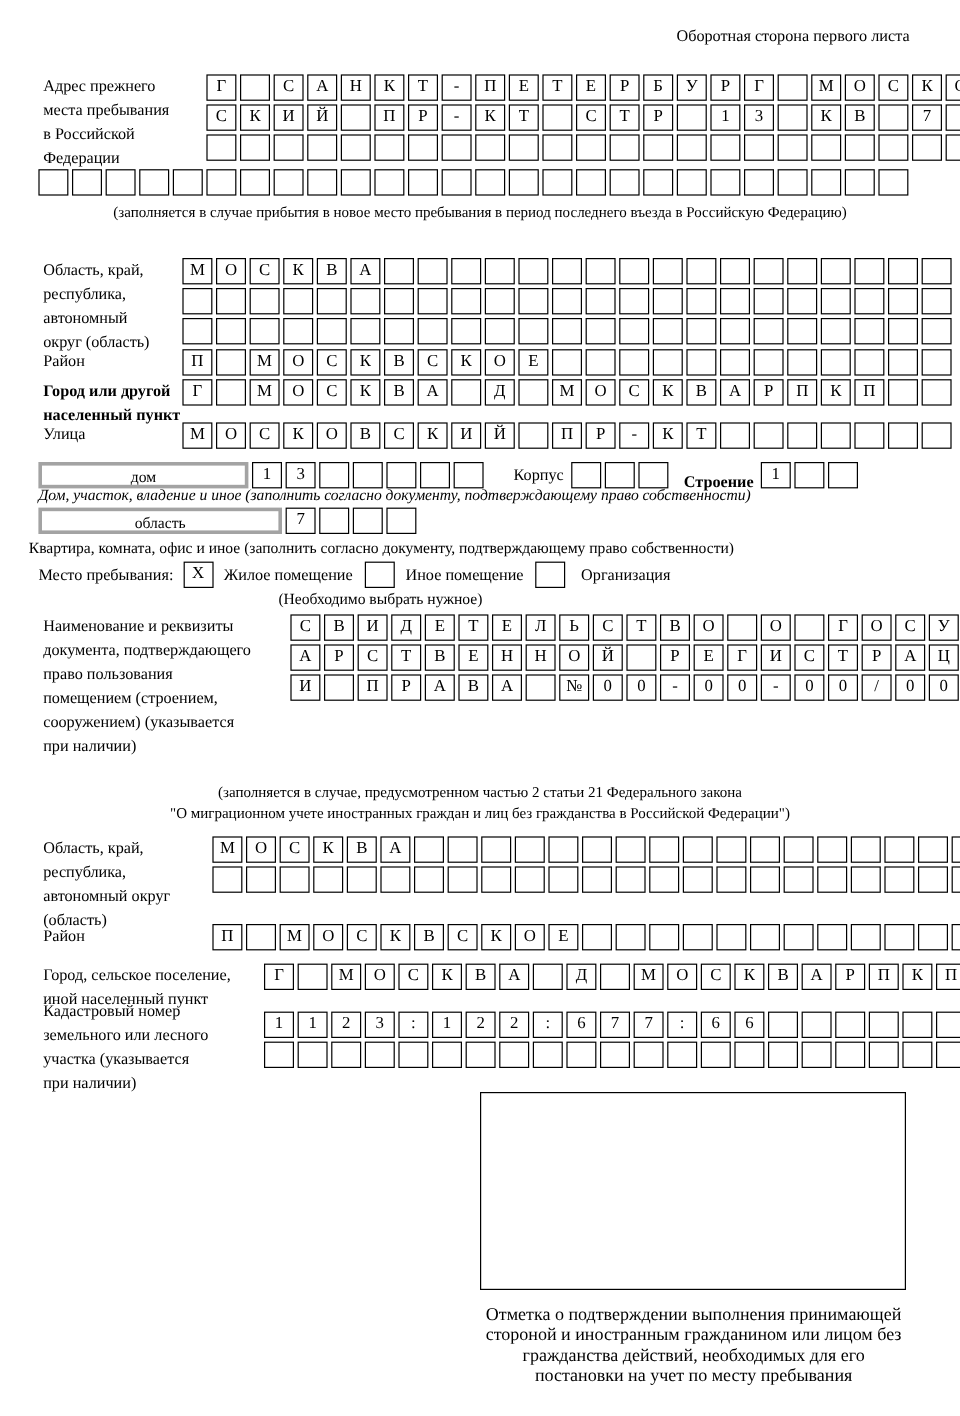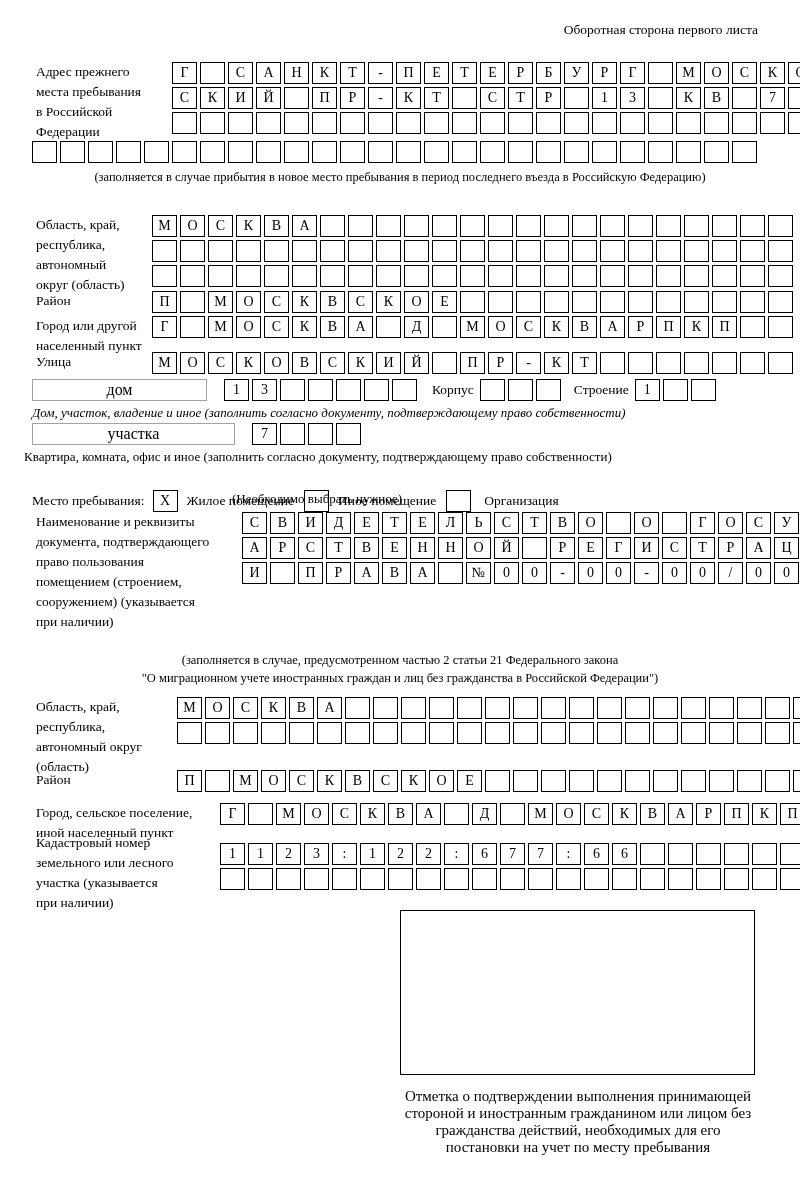--- a/index.html
+++ b/index.html
@@ -44,26 +44,26 @@
     border: 1px solid #000;
     box-sizing: border-box;
     margin-right: 3px;
     font-size: 14px;
     line-height: 20px;
     text-align: center;
     font-family: "Liberation Serif", serif;
     background: #fff;
   }
   .wide-field {
-    border: 1px solid #a3a3a3;
+    border: 3px solid #a3a3a3;
     box-sizing: border-box;
     height: 22px;
-    margin-right: 17px;
+    margin-right: 3px;
     text-align: center;
-    font-size: 16px;
+    font-size: 13px;
     line-height: 20px;
   }
   .sec-title {
     font-size: 13.5px;
     font-weight: bold;
     text-align: center;
   }
   .small-note {
     font-size: 12.5px;
     text-align: center;
@@ -305,21 +305,21 @@
       <div class="bx"></div>
       <div class="bx"></div>
       <div class="bx"></div>
       <div class="bx"></div>
       <div class="bx"></div>
       <div class="bx"></div>
       <div class="bx"></div>
       <div class="bx"></div>
     </div>
 
-  <div class="abs lbl" style="left:36px; top:316px; width:125px;">Город или другой
+  <div class="abs lbl" style="left:36px; top:316px; width:125px;font-weight:bold;">Город или другой
 населенный пункт</div>
   <div class="abs boxrow" id="s2-city" style="left:152px; top:316px;">
       <div class="bx">Г</div>
       <div class="bx"></div>
       <div class="bx">М</div>
       <div class="bx">О</div>
       <div class="bx">С</div>
       <div class="bx">К</div>
       <div class="bx">В</div>
       <div class="bx">А</div>
@@ -372,52 +372,52 @@
       <div class="wide-field" style="width:175px;">дом</div>
       <div class="boxrow" id="s2-house">
           <div class="bx">1</div>
           <div class="bx">3</div>
           <div class="bx"></div>
           <div class="bx"></div>
           <div class="bx"></div>
           <div class="bx"></div>
           <div class="bx"></div>
         </div>
-      <div class="inline-lbl" style="margin:0 6px 0 12px;">Корпус</div>
+      <div class="inline-lbl" style="margin:0 6px 0 22px;">Корпус</div>
       <div class="boxrow" id="s2-korpus">
           <div class="bx"></div>
           <div class="bx"></div>
           <div class="bx"></div>
         </div>
-      <div class="inline-lbl" style="margin:0 6px 0 10px;">Строение</div>
+      <div class="inline-lbl" style="margin:12px 6px 0 10px;font-weight:bold;">Строение</div>
       <div class="boxrow" id="s2-stroenie">
           <div class="bx">1</div>
           <div class="bx"></div>
           <div class="bx"></div>
         </div>
     </div>
   </div>
 
   <div class="abs lbl" style="left:32px; top:403px; width:740px; font-size:13px;font-style:italic;">Дом, участок, владение и иное (заполнить согласно документу, подтверждающему право собственности)</div>
 
   <div class="abs" style="left:32px; top:423px;">
     <div style="display:flex; align-items:center;">
-      <div class="wide-field" style="width:203px;">участка</div>
+      <div class="wide-field" style="width:203px;">область</div>
       <div class="boxrow" id="s2-flat">
           <div class="bx">7</div>
           <div class="bx"></div>
           <div class="bx"></div>
           <div class="bx"></div>
         </div>
     </div>
   </div>
 
   <div class="abs lbl" style="left:24px; top:447px; width:740px; font-size:13px;">Квартира, комната, офис и иное (заполнить согласно документу, подтверждающему право собственности)</div>
 
-  <div class="abs" style="left:32px; top:490px;">
+  <div class="abs" style="left:32px; top:468px;">
     <div style="display:flex; align-items:center;">
       <div class="inline-lbl">Место пребывания:</div>
       <div class="bx" style="margin-left:8px;">X</div>
       <div class="inline-lbl" style="margin-left:6px;">Жилое помещение</div>
       <div class="bx" style="margin-left:10px;"></div>
       <div class="inline-lbl" style="margin-left:6px;">Иное помещение</div>
       <div class="bx" style="margin-left:10px;"></div>
       <div class="inline-lbl" style="margin-left:10px;">Организация</div>
     </div>
   </div>

